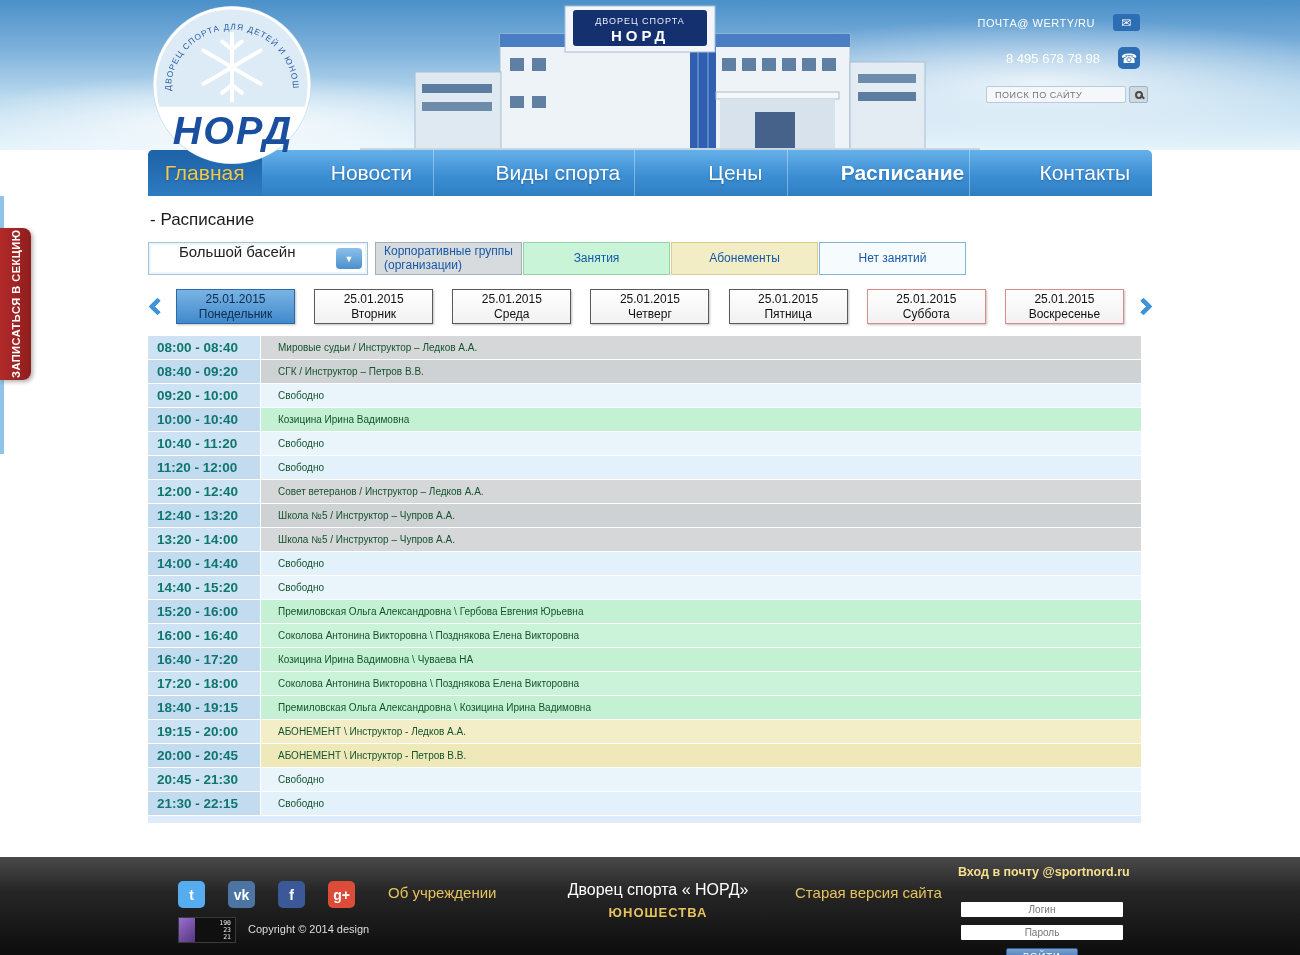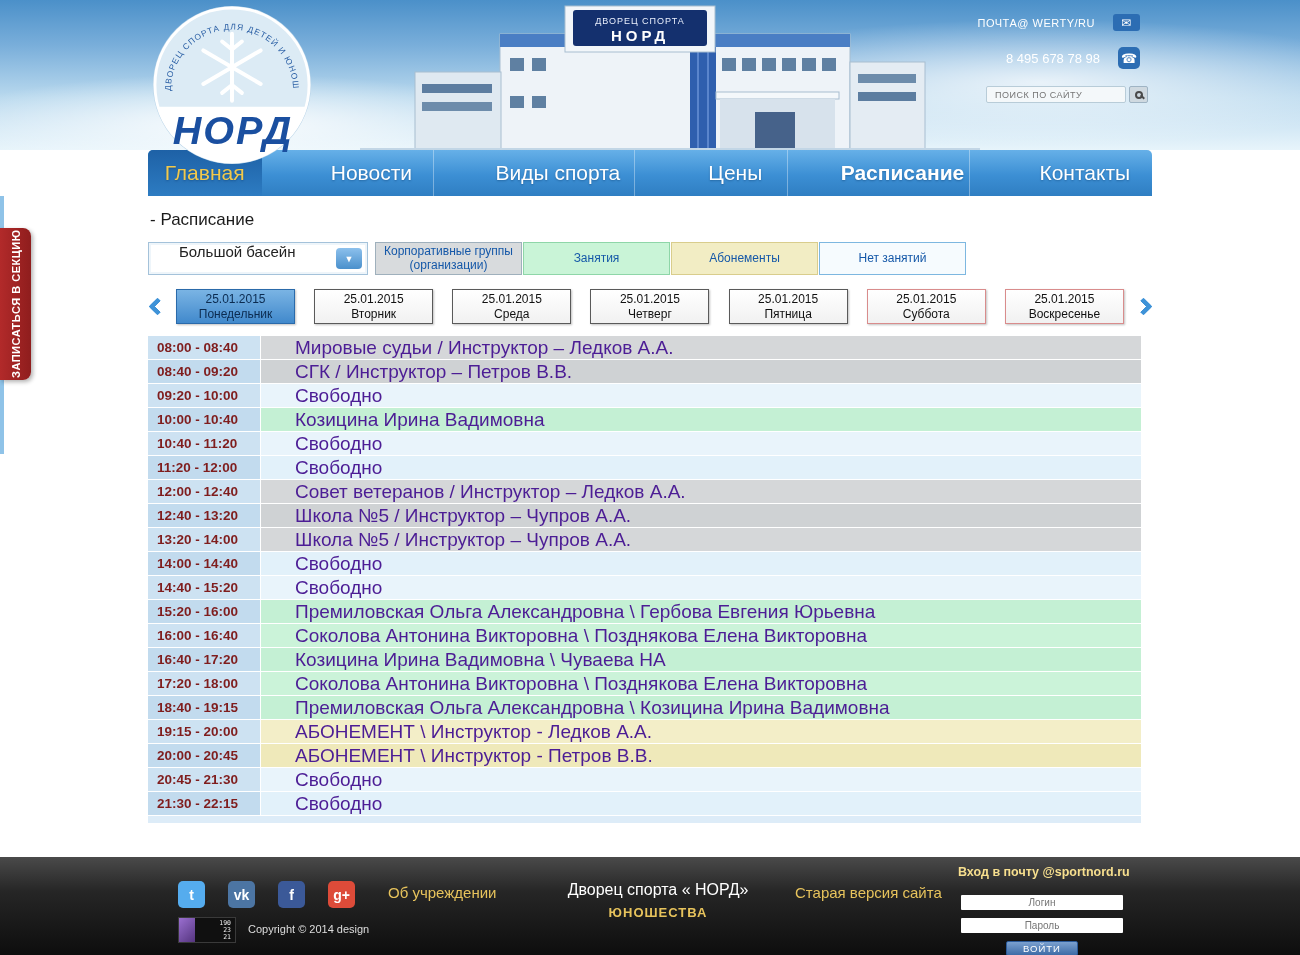--- a/index.html
+++ b/index.html
@@ -77,21 +77,21 @@
   .filter-row { display:flex; align-items:stretch; height:33px; }
   .pool-select {
     width:220px; background:#fff; border:1px solid #a4c2da; position:relative;
     display:flex; align-items:flex-start; padding-left:30px; font-size:15px; color:#222; cursor:pointer;
     box-shadow:inset 0 0 0 2px #eef5fa;
   }
   .dd-btn { position:absolute; right:5px; top:5px; width:26px; height:21px;
     background:linear-gradient(180deg,#8cc0ec,#4a90cc); border-radius:4px;
     color:#fff; font-size:9px; display:flex; align-items:center; justify-content:center; cursor:pointer; }
   .legend { display:flex; margin-left:7px; }
-  .legend-item { width:147px; display:flex; align-items:center; justify-content:center; text-align:center;
+  .legend-item { width:147px; display:flex; align-items:center; justify-content:center; text-align:left;
     font-size:12px; color:#1558a8; padding:2px 8px; line-height:1.15; margin-right:1px; cursor:pointer; }
   .lg-corporate { background:#d8dbdd; border:1px solid #9fb0bc; }
   .lg-lesson    { background:#c9f4d7; border:1px solid #8ed6a8; }
   .lg-abonement { background:#f2edc4; border:1px solid #d9cd8c; }
   .lg-free      { background:#f6fbfe; border:1px solid #7db7e0; }
 
   .days-row { display:flex; align-items:center; margin-top:14px; }
   .chev-wrap { width:18px; display:flex; justify-content:center; cursor:pointer; }
   .chev { display:inline-block; width:13px; height:13px; border-left:5px solid #3f93d8; border-bottom:5px solid #3f93d8; border-radius:2px; }
   .chev.left  { transform:rotate(45deg); }
@@ -104,41 +104,41 @@
     border:1px solid #5a5a5a; box-shadow:1px 1px 2px rgba(0,0,0,.25);
   }
   .day-tab span { display:block; line-height:1.2; }
   .day-tab.weekend { border-color:#d98c8c; }
   .day-tab.active { background:linear-gradient(180deg,#7ab4e4,#4189cc); border-color:#2a6aaa; color:#0b2b50; }
 
   .table { margin-top:12px; width:993px; }
   .table::after { content:''; display:block; height:7px; background:#ddecf8; margin-top:1px; }
   .row { display:flex; height:23px; margin-bottom:1px; }
   .time { width:112px; display:flex; align-items:center; padding-left:9px;
-    font-size:13.5px; font-weight:bold; color:#7f1d1d; background:#cde2f2; }
+    font-size:13.5px; font-weight:bold; color:#0f766e; background:#cde2f2; }
   .time.alt { background:#c2dbee; }
-  .cell { flex:1; display:flex; align-items:center; padding-left:34px; font-size:19px; color:#4c1d95; margin-left:1px; cursor:pointer; }
+  .cell { flex:1; display:flex; align-items:center; padding-left:17px; font-size:10px; color:#14532d; margin-left:1px; cursor:pointer; }
   .cell.corporate { background:#d5d7d9; } .cell.corporate.alt { background:#cfd2d4; }
   .cell.free      { background:#e9f4fb; } .cell.free.alt      { background:#e2f1fa; }
   .cell.lesson    { background:#cbf3d9; } .cell.lesson.alt    { background:#c4f0d4; }
   .cell.abonement { background:#f3eec8; } .cell.abonement.alt { background:#efe9ba; }
 
   
   .footer { position:absolute; left:0; top:857px; width:1300px; height:98px;
     background:linear-gradient(180deg,#4a4a4a 0%,#262626 35%,#0d0d0d 100%); }
   .social { position:absolute; left:178px; top:24px; display:flex; gap:23px; }
   .soc { width:27px; height:27px; border-radius:5px; color:#fff; display:flex; align-items:center;
     justify-content:center; font-weight:bold; font-size:14px; cursor:pointer; }
   .about  { position:absolute; left:388px; top:27px; color:#e7c35c; font-size:15px; cursor:pointer; }
   .center-block { position:absolute; left:528px; top:24px; width:260px; text-align:center; }
   .palace { color:#fff; font-size:16px; }
   .invites { color:#e7c35c; font-size:13px; font-weight:bold; letter-spacing:1px; margin-top:6px; }
   .oldver { position:absolute; left:795px; top:27px; color:#e7c35c; font-size:15px; cursor:pointer; }
   .mail-login { position:absolute; left:958px; top:8px; width:168px; text-align:center; }
-  .mail-title { color:#f7df8e; font-size:12.5px; font-weight:bold; margin-bottom:13px; white-space:nowrap; }
+  .mail-title { color:#f7df8e; font-size:12.5px; font-weight:bold; margin-bottom:20px; white-space:nowrap; }
   .mail-login input { width:162px; height:15px; margin-bottom:5px; border:none; background:#fff;
     font-size:10px; text-align:center; color:#444; border-radius:1px; outline:none;
     font-family:"Liberation Sans",sans-serif; }
   .enter-btn { padding:1px 16px; background:linear-gradient(180deg,#7aa0cf,#3d6ba6); color:#fff;
     font-size:9.5px; border:1px solid #2a5a9a; border-radius:2px; letter-spacing:1px; cursor:pointer;
     font-family:"Liberation Sans",sans-serif; }
   .counter { position:absolute; left:178px; top:60px; width:58px; height:26px; background:#101010;
     border:1px solid #3a3a3a; display:flex;text-align:center; }
   .counter-badge { width:16px; background:linear-gradient(135deg,#9a6fd0,#55357f); }
   .counter-nums { flex:1; display:flex; flex-direction:column; justify-content:center; align-items:flex-end;

